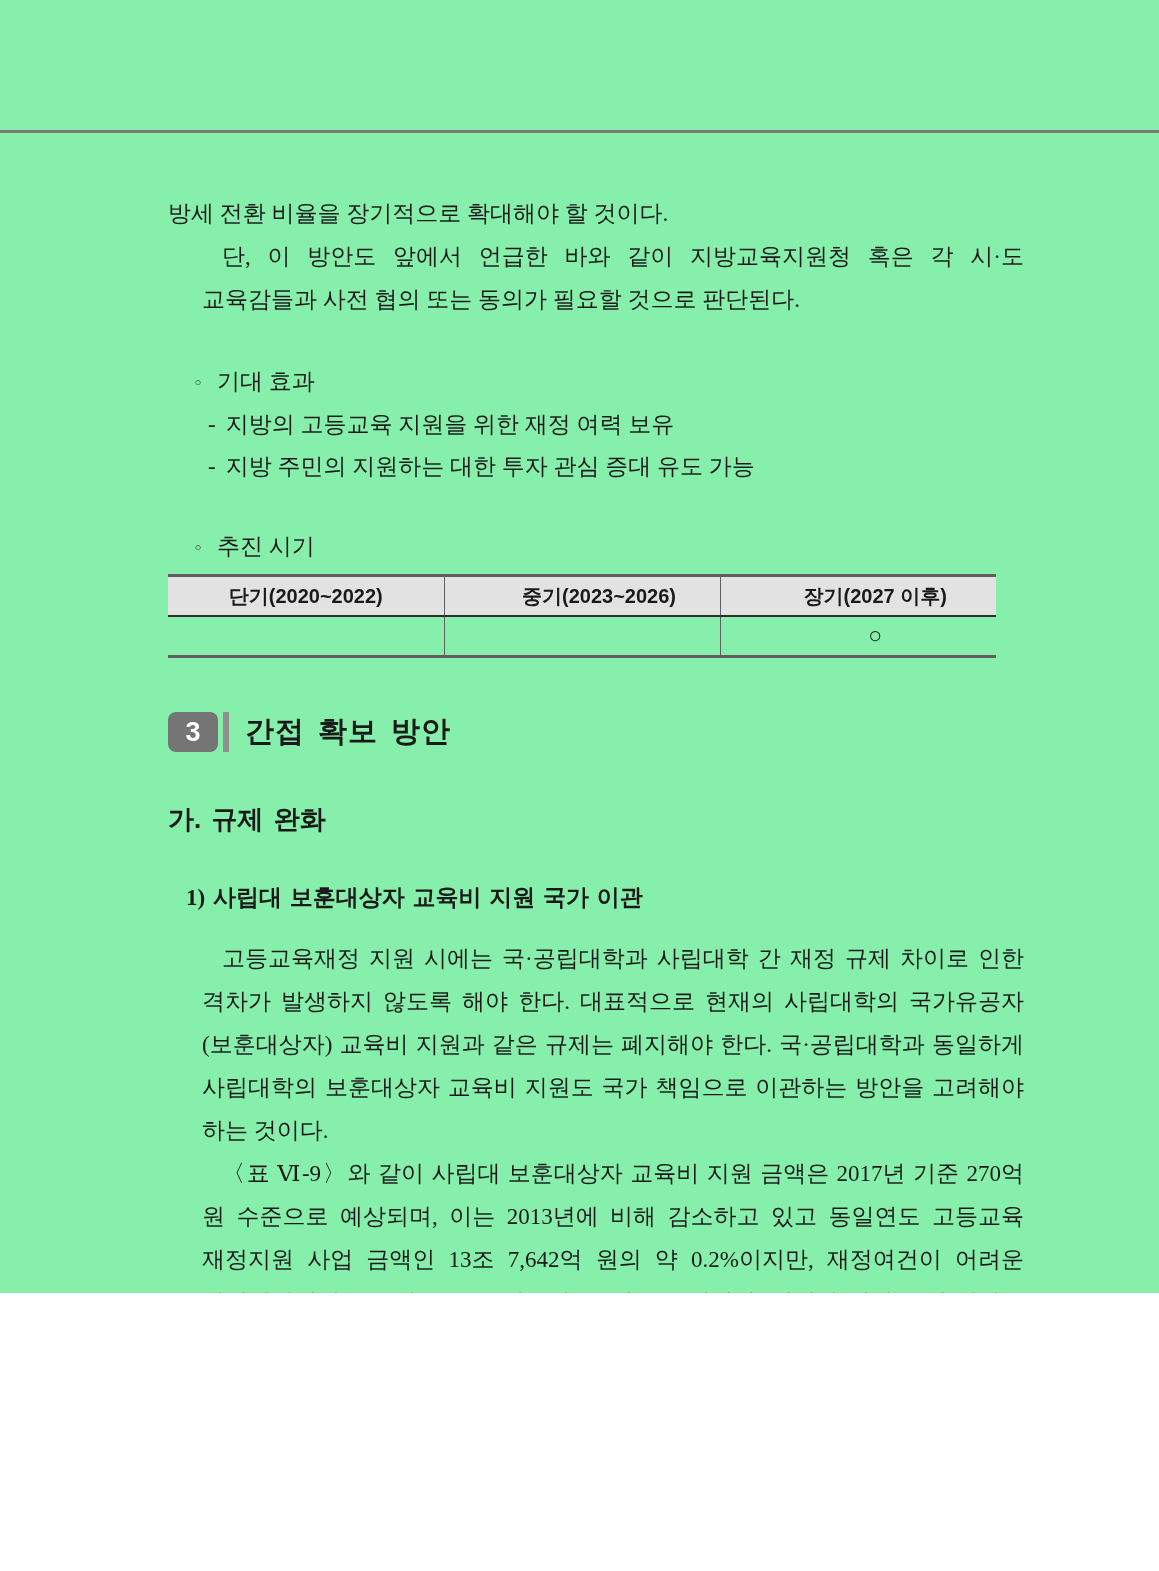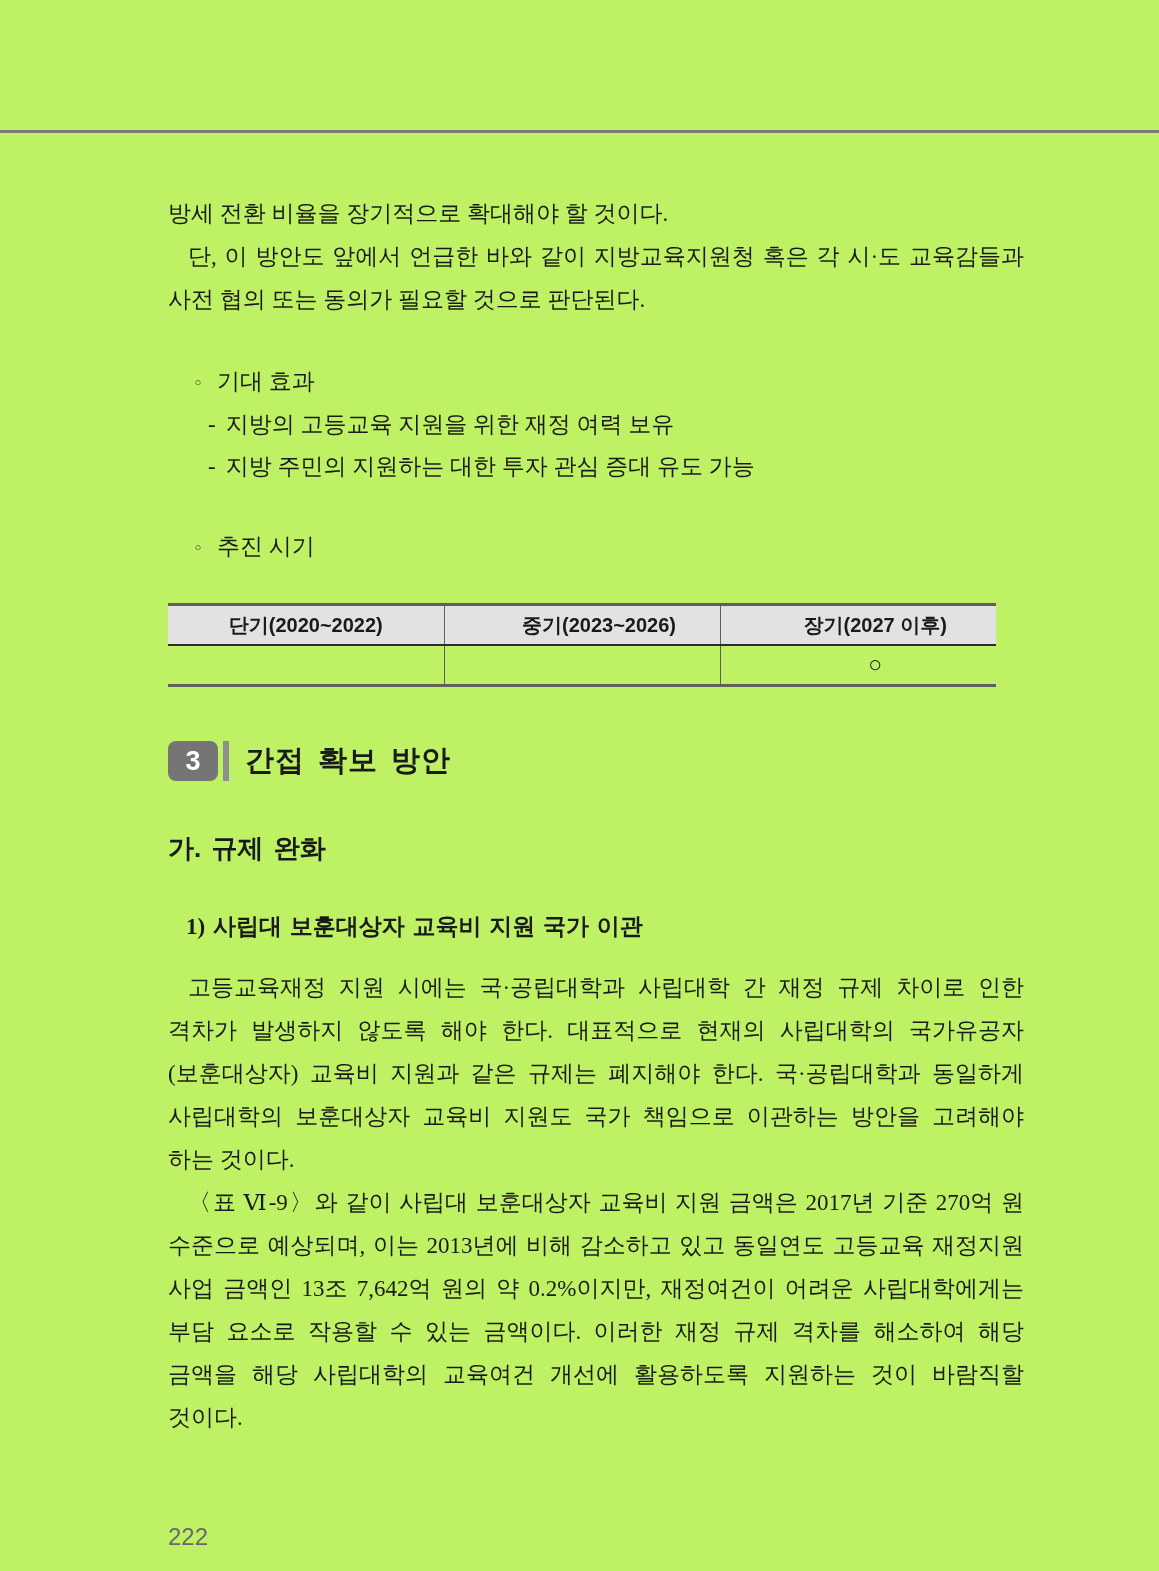--- a/index.html
+++ b/index.html
@@ -1,20 +1,20 @@
 <!DOCTYPE html>
 <html><head>
 <meta charset="utf-8">
 <style>
   html, body { margin: 0; padding: 0; background: #ffffff; }
   .page {
     position: relative;
     width: 1159px;
-    height: 1571px;
-    background: #bef264;
+    height: 1293px;
+    background: #86efac;
     font-family: "Liberation Serif", "DejaVu Serif", serif;
     color: #1a1a1a;
     overflow: hidden;
   }
   .top-rule {
     position: absolute;
     top: 130px; left: 0;
     width: 100%; height: 3px;
     background: #7a7a7a;
   }
@@ -23,21 +23,21 @@
     left: 168px; top: 192px;
     width: 856px;
   }
   .body-text {
     margin: 0;
     font-size: 23px;
     line-height: 43px;
     text-align: justify;
     word-break: keep-all;
   }
-  .indent { text-indent: 20px; }
+  .indent { text-indent: 20px; margin-left: 34px; }
   .bullet-row {
     display: flex;
     align-items: baseline;
     padding-left: 25px;
     font-size: 23px;
     line-height: 42px;
   }
   .effects-block { margin-top: 40px; }
   .schedule-block { margin-top: 38px; }
   .bullet-marker {
@@ -47,21 +47,21 @@
   }
   .dash-row {
     display: flex;
     align-items: baseline;
     padding-left: 40px;
     font-size: 23px;
     line-height: 42px;
   }
   .dash-marker { margin-right: 10px; }
   .schedule-table {
-    margin-top: 34px;
+    margin-top: 5px;
     width: 828px;
     border-collapse: collapse;
     border-top: 3px solid #5f5f5f;
     border-bottom: 3px solid #5f5f5f;
     table-layout: fixed;
   }
   .schedule-table th {
     background: #e2e2e2;
     font-family: "Liberation Sans", "DejaVu Sans", sans-serif;
     font-weight: bold;

